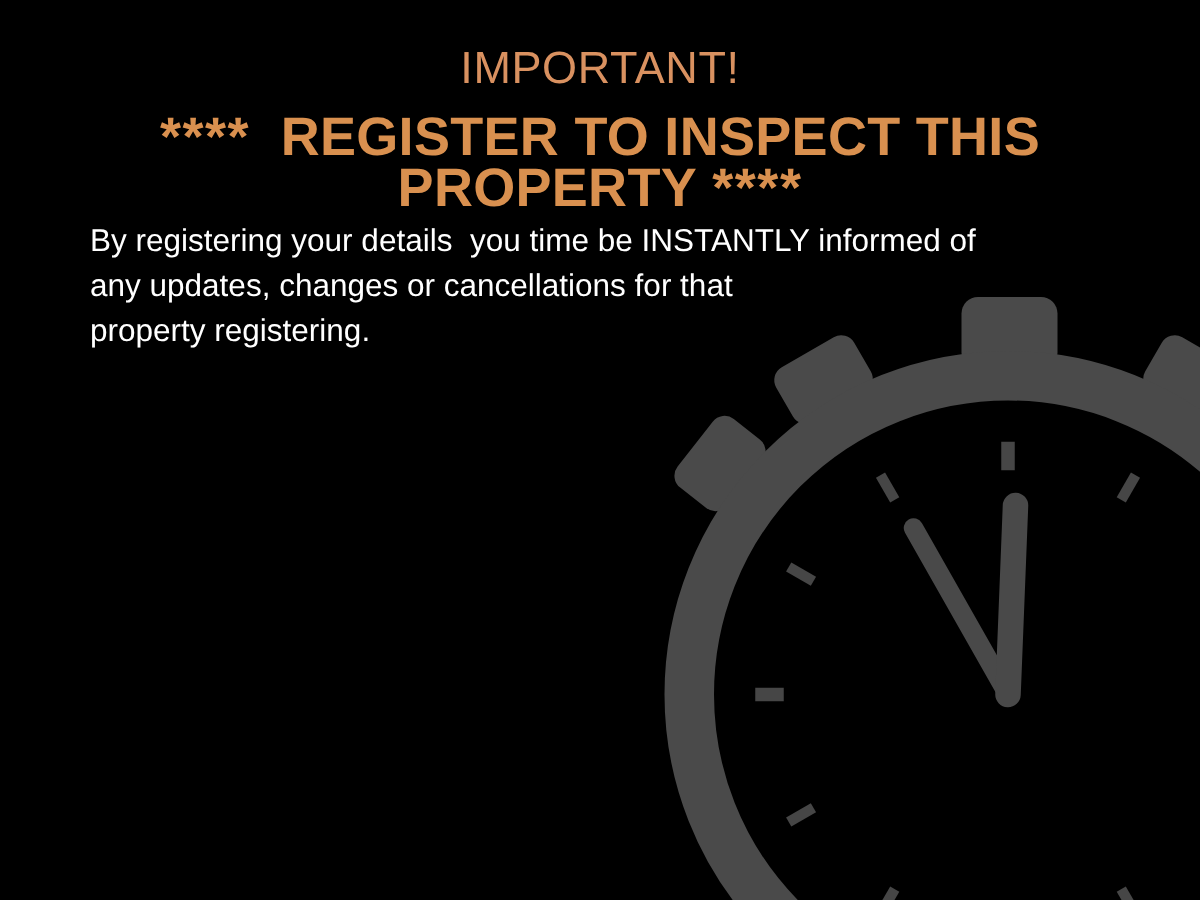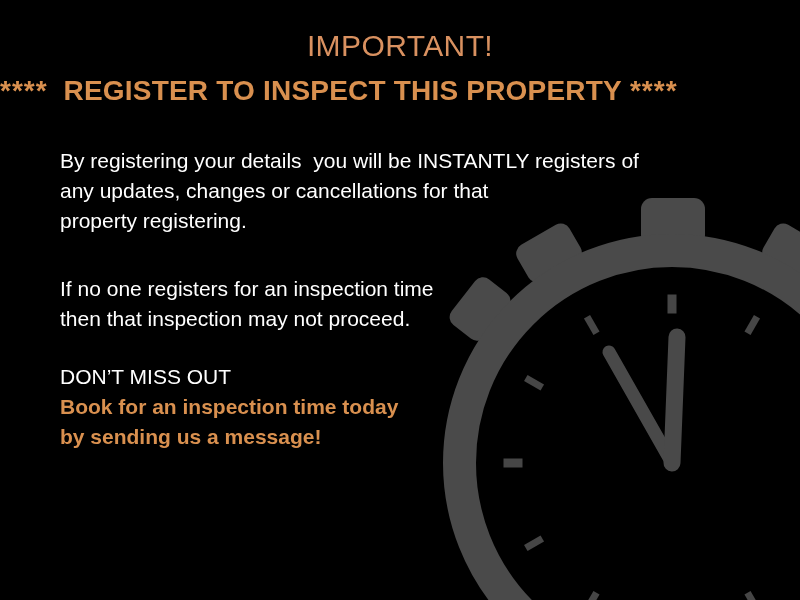--- a/index.html
+++ b/index.html
@@ -48,21 +48,22 @@
     line-height: 36px;
     font-weight: 400;
     letter-spacing: 0.4px;
     color: #d99160;
   }
   .headline-2 {
     position: absolute;
     top: 74px;
     left: 0;
     width: 800px;
-    font-size: 28px;
+    text-align: center;
+    font-size: 36px;
     line-height: 34px;
     font-weight: 700;
     letter-spacing: 0.2px;
     color: #d9904f;
   }
   .headline-2 .stars {
     letter-spacing: 1px;
   }
 
   .body-block {
@@ -141,30 +142,21 @@
 
   <div id="text-layer">
 
     <div class="headline-1">IMPORTANT!</div>
 
     <div class="headline-2">
       <span class="stars">****</span>&nbsp;&nbsp;<span>REGISTER TO INSPECT THIS PROPERTY</span>&nbsp;<span class="stars">****</span>
     </div>
 
     <div class="body-block" id="para-1">
-      <div class="body-line">By registering your details  you will be INSTANTLY registers of</div>
+      <div class="body-line">By registering your details  you time be INSTANTLY informed of</div>
       <div class="body-line">any updates, changes or cancellations for that</div>
       <div class="body-line">property registering.</div>
     </div>
 
-    <div class="body-block" id="para-2">
-      <div class="body-line">If no one registers for an inspection time</div>
-      <div class="body-line">then that inspection may not proceed.</div>
-    </div>
 
-    <div class="body-block" id="para-3">
-      <div class="body-line">DON’T MISS OUT</div>
-      <div class="body-line accent">Book for an inspection time today</div>
-      <div class="body-line accent">by sending us a message!</div>
-    </div>
 
   </div>
 </div>
 
 </body></html>

